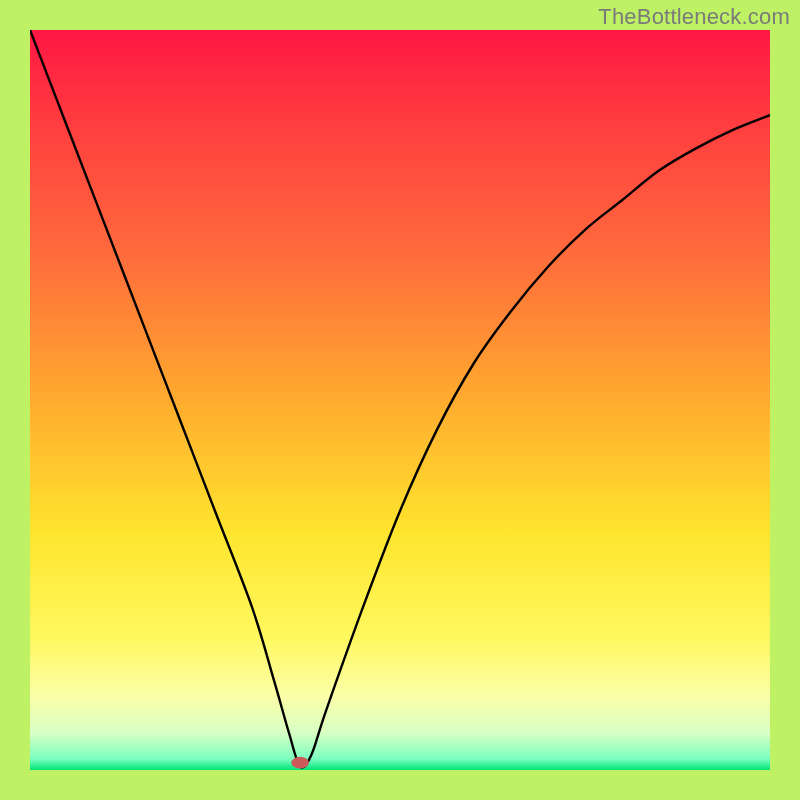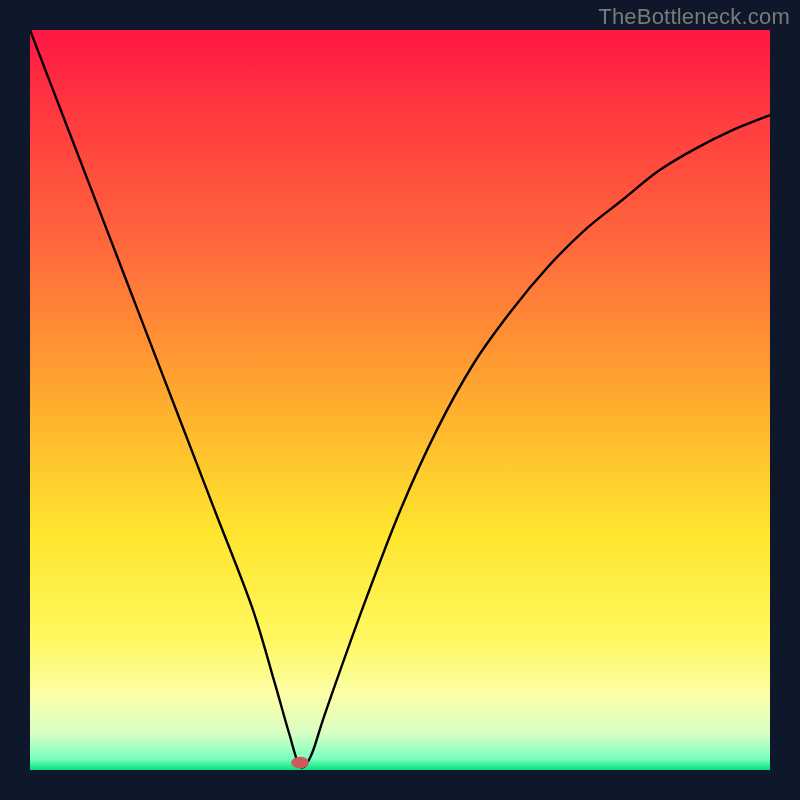--- a/index.html
+++ b/index.html
@@ -8,21 +8,21 @@
     width: 800px;
     height: 800px;
     background: #000;
     overflow: hidden;
     font-family: Arial, Helvetica, sans-serif;
   }
   .outer {
     position: relative;
     width: 800px;
     height: 800px;
-    background: #0f172a;
+    background: #bef264;
   }
   .plot-area {
     position: absolute;
     left: 30px;
     top: 30px;
     width: 740px;
     height: 740px;
     
   }
   .watermark {

